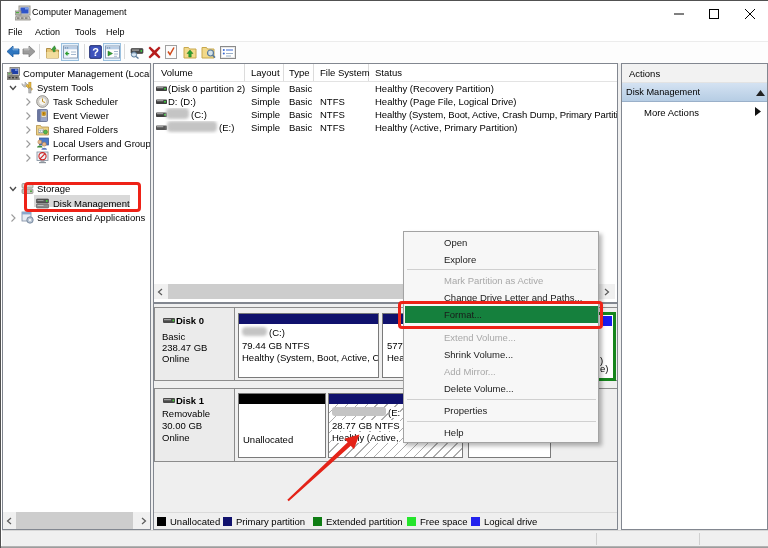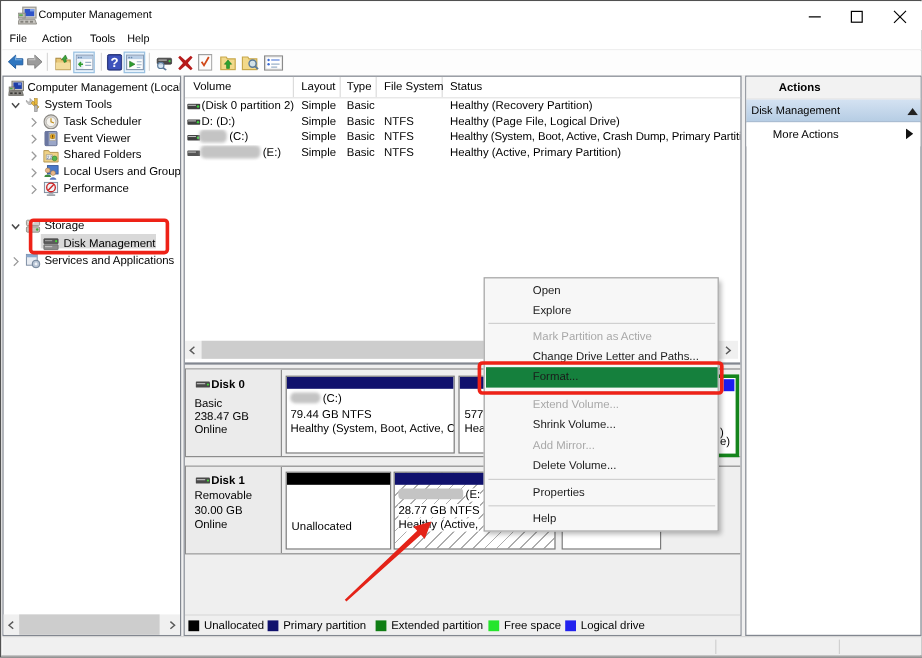--- a/index.html
+++ b/index.html
@@ -479,21 +479,21 @@
       <span class="abs t11" style="left:172px;top:212px;">Extended partition</span>
       <div class="abs" style="top:213px;left:253px;width:9px;height:9px;background:#25e52c;"></div>
       <span class="abs t11" style="left:266px;top:212px;">Free space</span>
       <div class="abs" style="top:213px;left:317px;width:9px;height:9px;background:#2222ee;"></div>
       <span class="abs t11" style="left:330px;top:212px;">Logical drive</span>
     </div>
   </div>
 
   <div class="pane" style="left:620px;top:62px;width:147px;height:467px;" id="actpane">
     <div class="acthead">
-        <span style="position:absolute;left:7px;top:4px;font-size:9.5px;font-weight:bold;margin-left:20px;">Actions</span>
+        <span style="position:absolute;left:7px;top:4px;font-size:9.5px;font-weight:normal;">Actions</span>
       </div>
     <div class="abs" style="left:0;top:19px;width:100%;height:19px;background:linear-gradient(#d4e2f2,#b6cde4);border-bottom:1px solid #9ab0c9;box-sizing:border-box;">
       <span style="position:absolute;left:4px;top:4px;font-size:9.2px;">Disk Management</span>
       <svg class="abs" style="left:134px;top:7px" width="9" height="6" viewBox="0 0 9 6">
           <path d="M4.5 0 L9 6 L0 6 Z" fill="#222"></path>
         </svg>
     </div>
     <div class="abs" style="left:0;top:38px;width:100%;height:20px;background:#fff;">
       <span style="position:absolute;left:22px;top:5px;font-size:9.5px;">More Actions</span>
       <svg class="abs" style="left:133px;top:5px" width="6" height="9" viewBox="0 0 6 9">

